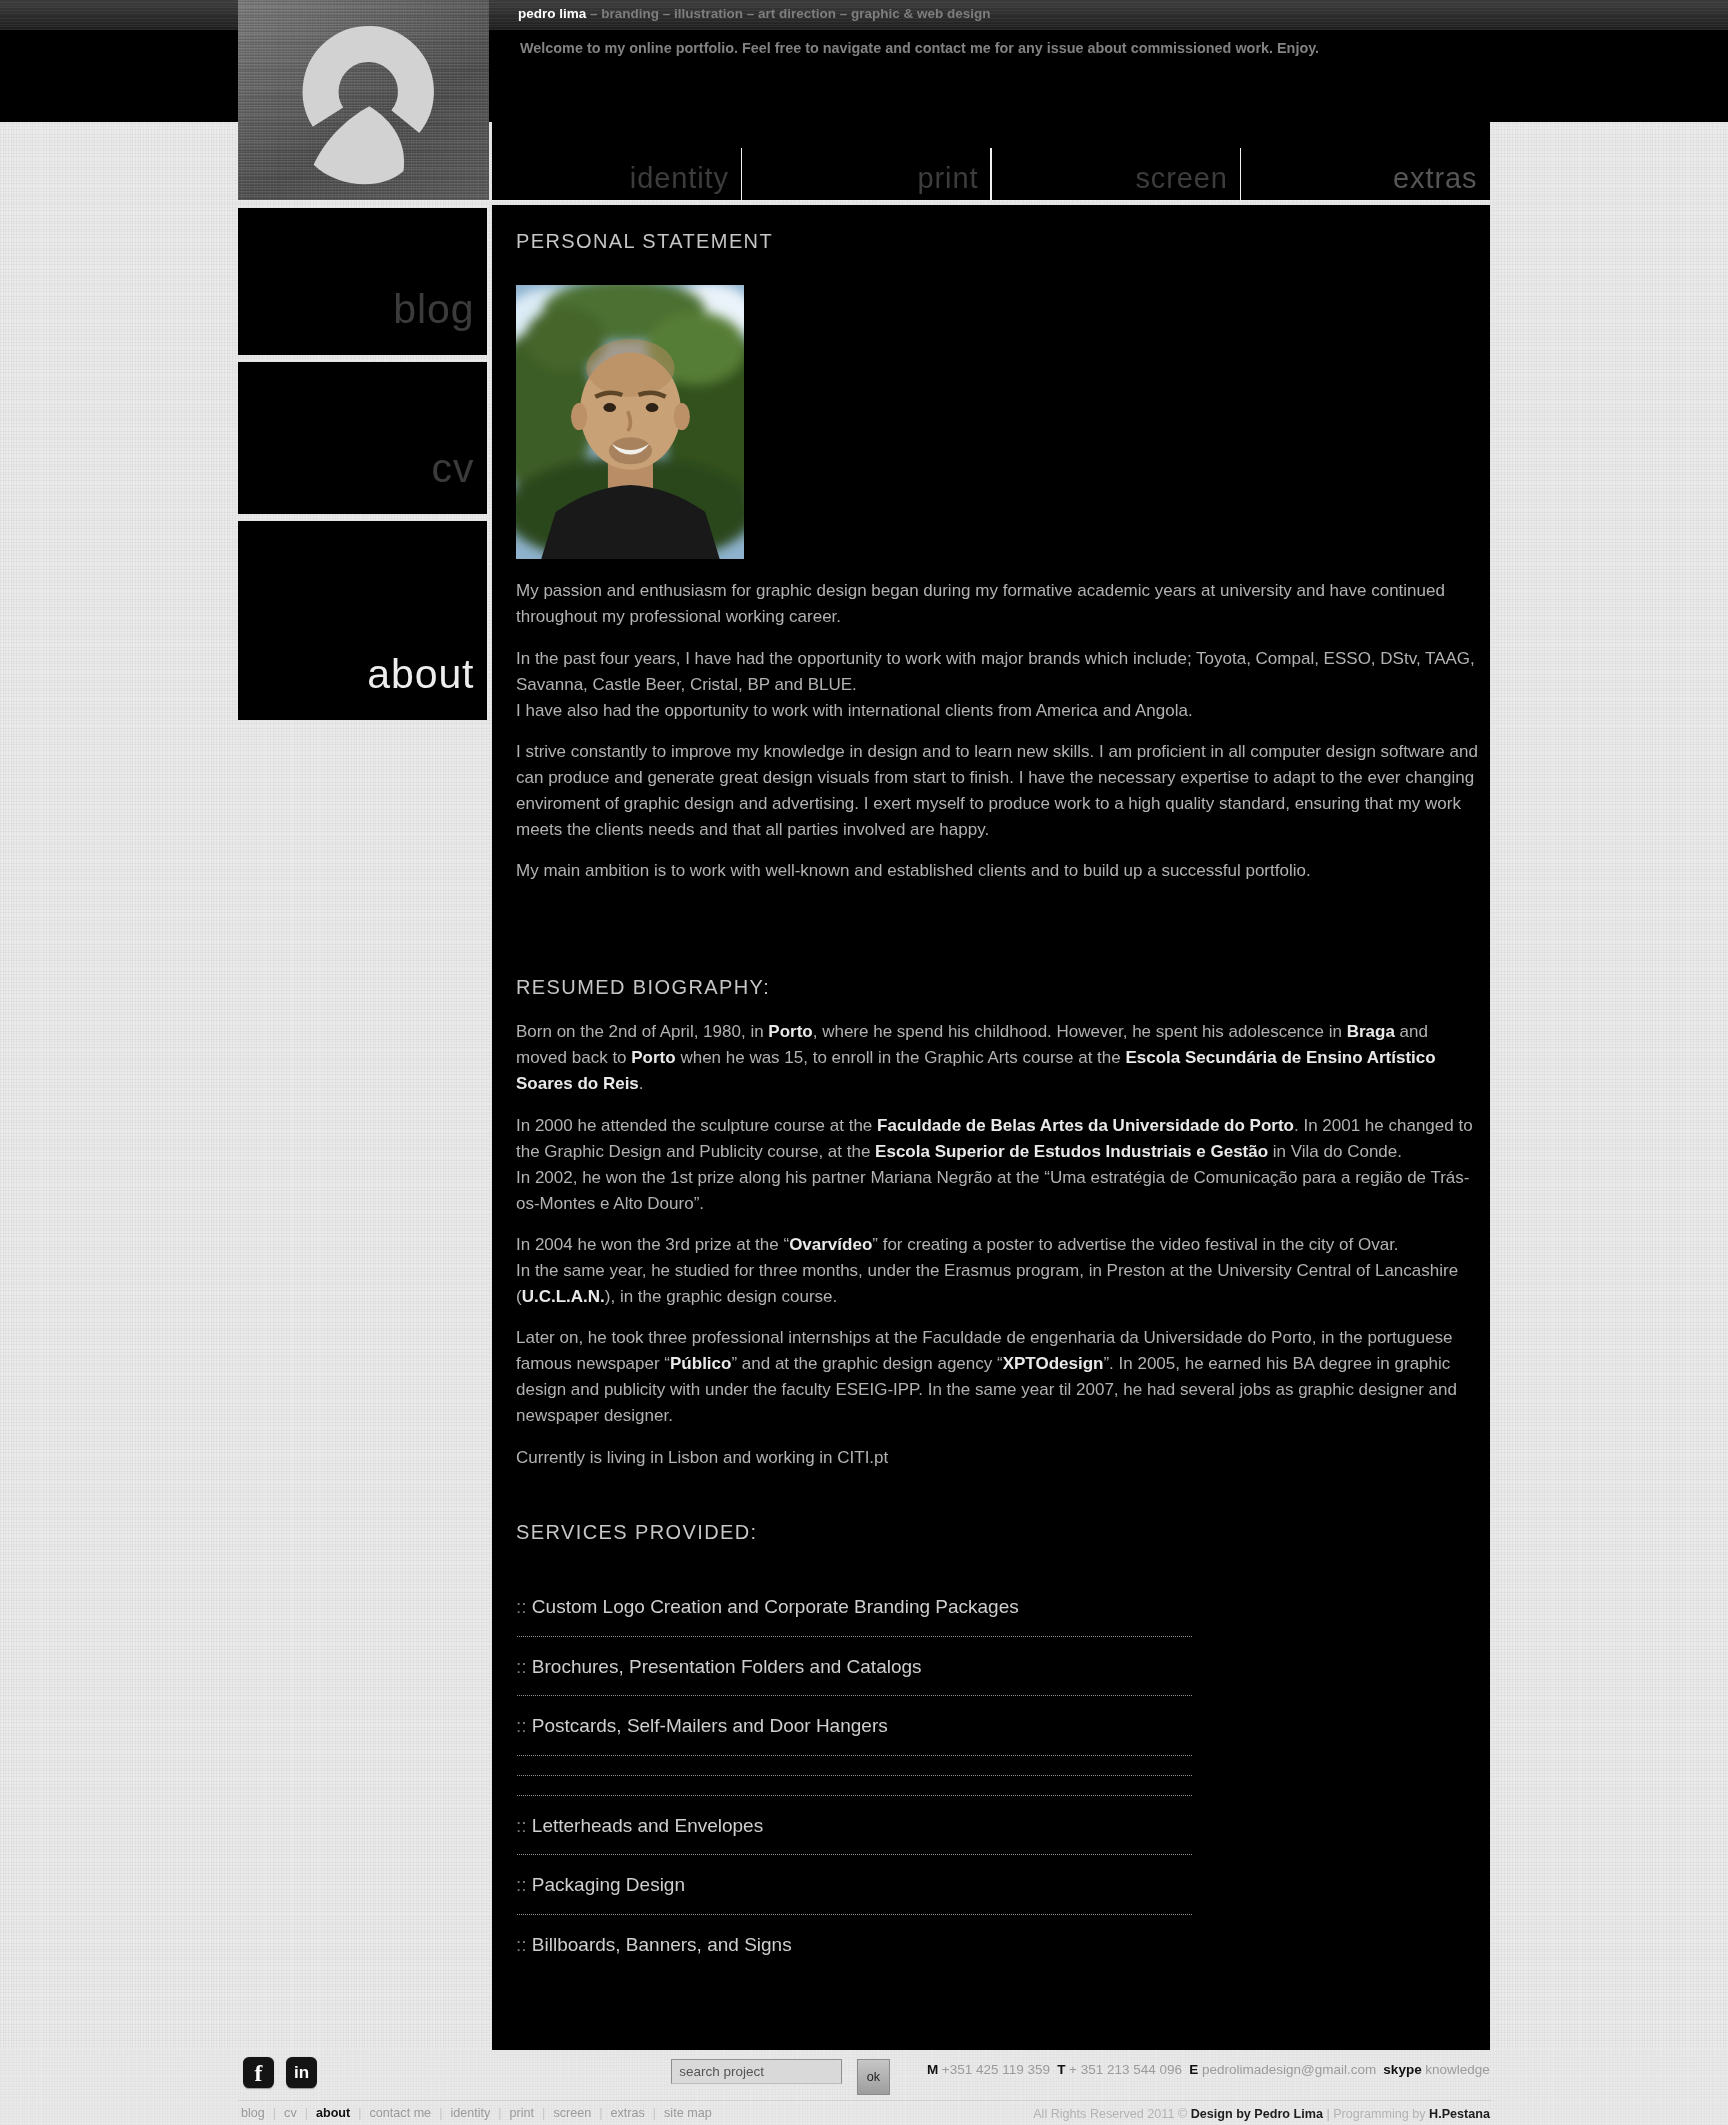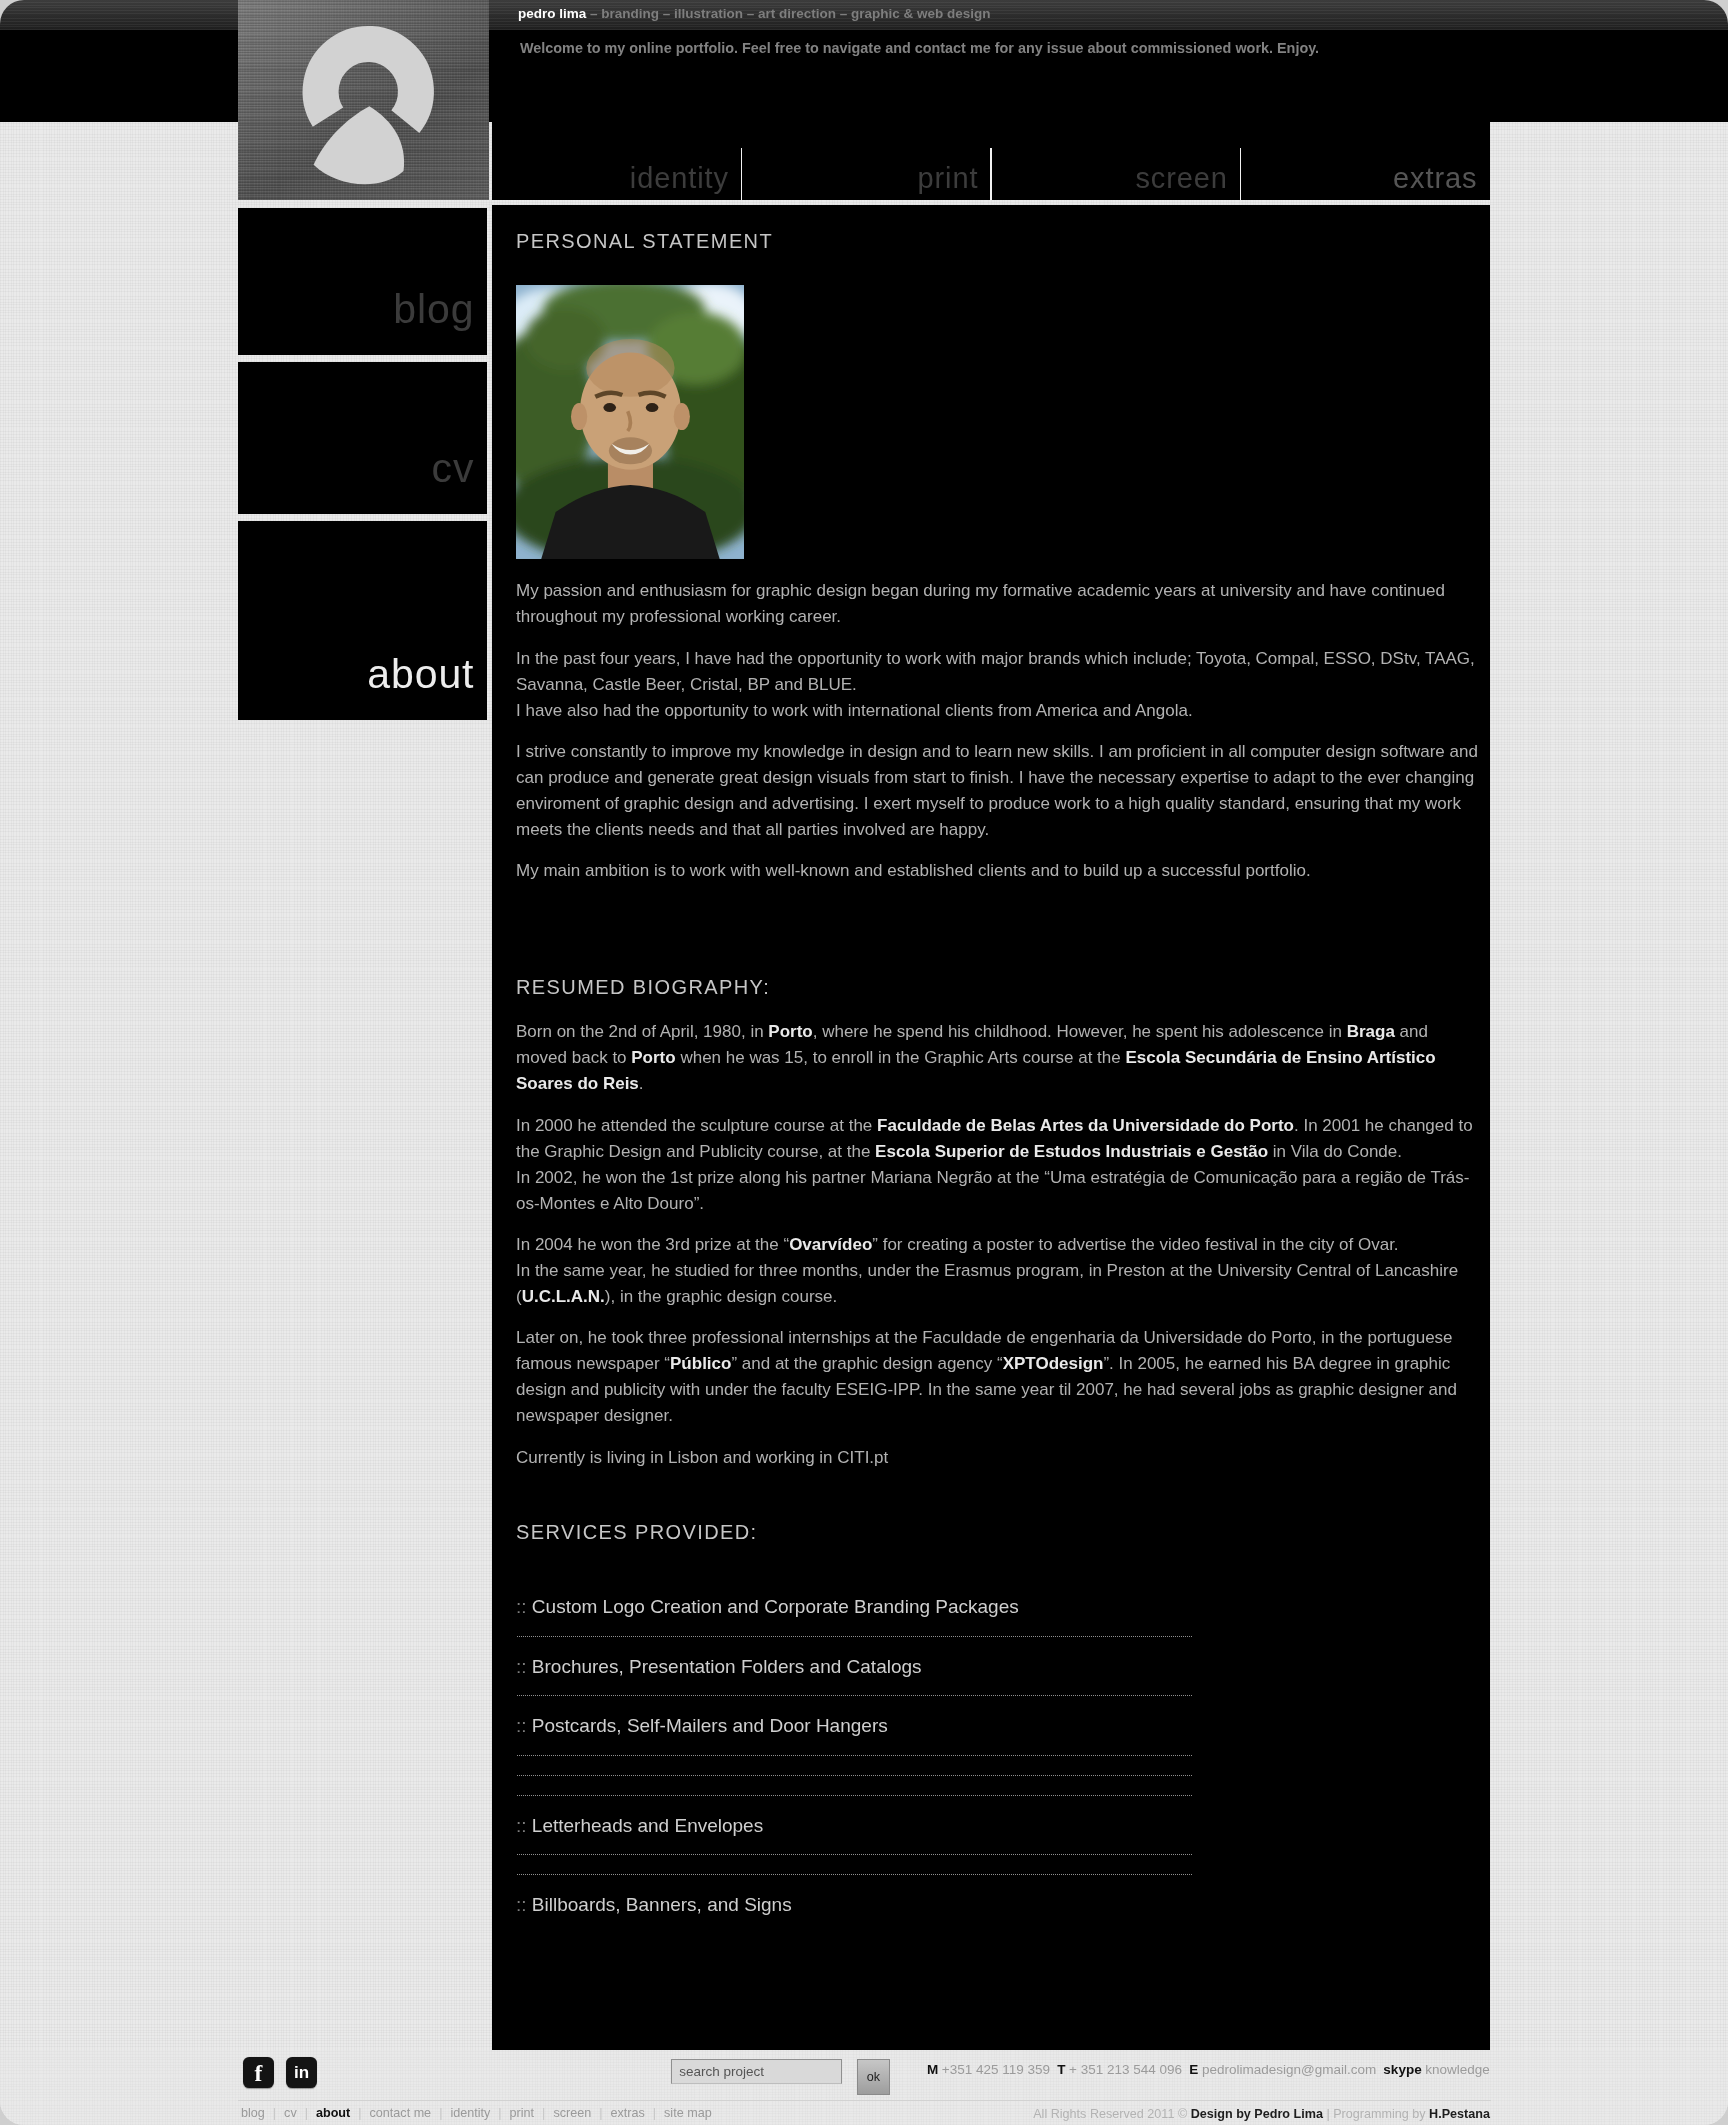--- a/index.html
+++ b/index.html
@@ -1,21 +1,21 @@
 <!DOCTYPE html>
 <html style="font-size:14.4px"><head>
 <meta charset="utf-8">
 <style>
   html,body{margin:0;padding:0;}
   body{font-family:"Liberation Sans", sans-serif; background:#cfcfcf;}
   #page{position:relative;width:1728px;height:2125px;margin:0 auto;overflow:hidden;
     background-color:#eaeaea;
     background-image:
       repeating-linear-gradient(0deg, rgba(0,0,0,.030) 0 0.9px, transparent 0.9px 2.7px),
-      repeating-linear-gradient(90deg, rgba(0,0,0,.030) 0 0.9px, transparent 0.9px 2.7px); border-radius: 24px;}
+      repeating-linear-gradient(90deg, rgba(0,0,0,.030) 0 0.9px, transparent 0.9px 2.7px);}
   
   .topbar{position:absolute;left:0;top:0;width:1728px;height:30px;
     background-image:repeating-linear-gradient(0deg, rgba(255,255,255,.055) 0 0.9px, transparent 0.9px 2.7px),
       linear-gradient(#3c3c3c,#1e1e1e);}
   .brandline{position:absolute;left:518px;top:6.3px;font-size:13.5px;white-space:nowrap;}
   .brand{color:#ffffff;font-weight:bold;}
   .tagline{color:#7e7e7e;font-weight:bold;}
   .blackband{position:absolute;left:0;top:30px;width:1728px;height:92px;background:#000;}
   .welcome{position:absolute;left:520px;top:40px;font-size:14.4px;font-weight:bold;color:#828282;white-space:nowrap;}
   
@@ -183,20 +183,21 @@
         <div class="svc"><span class="pfx">:: </span><span>Custom Logo Creation and Corporate Branding Packages</span></div>
         <div class="svc-sep"></div>
         <div class="svc"><span class="pfx">:: </span><span>Brochures, Presentation Folders and Catalogs</span></div>
         <div class="svc-sep"></div>
         <div class="svc"><span class="pfx">:: </span><span>Postcards, Self-Mailers and Door Hangers</span></div>
         <div class="svc-sep"></div>
         <div class="svc-sep"></div>
         <div class="svc-sep"></div>
         <div class="svc"><span class="pfx">:: </span><span>Letterheads and Envelopes</span></div>
         <div class="svc-sep"></div>
+        <div class="svc"><span class="pfx">:: </span><span>Packaging Design</span></div>
         <div class="svc-sep"></div>
         <div class="svc"><span class="pfx">:: </span><span>Billboards, Banners, and Signs</span></div>
       </div>
     </div>
 
   </div>
 
   <div class="footer">
     <div id="fb" class="social"><span>f</span></div>
     <div id="li" class="social"><span>in</span></div>

